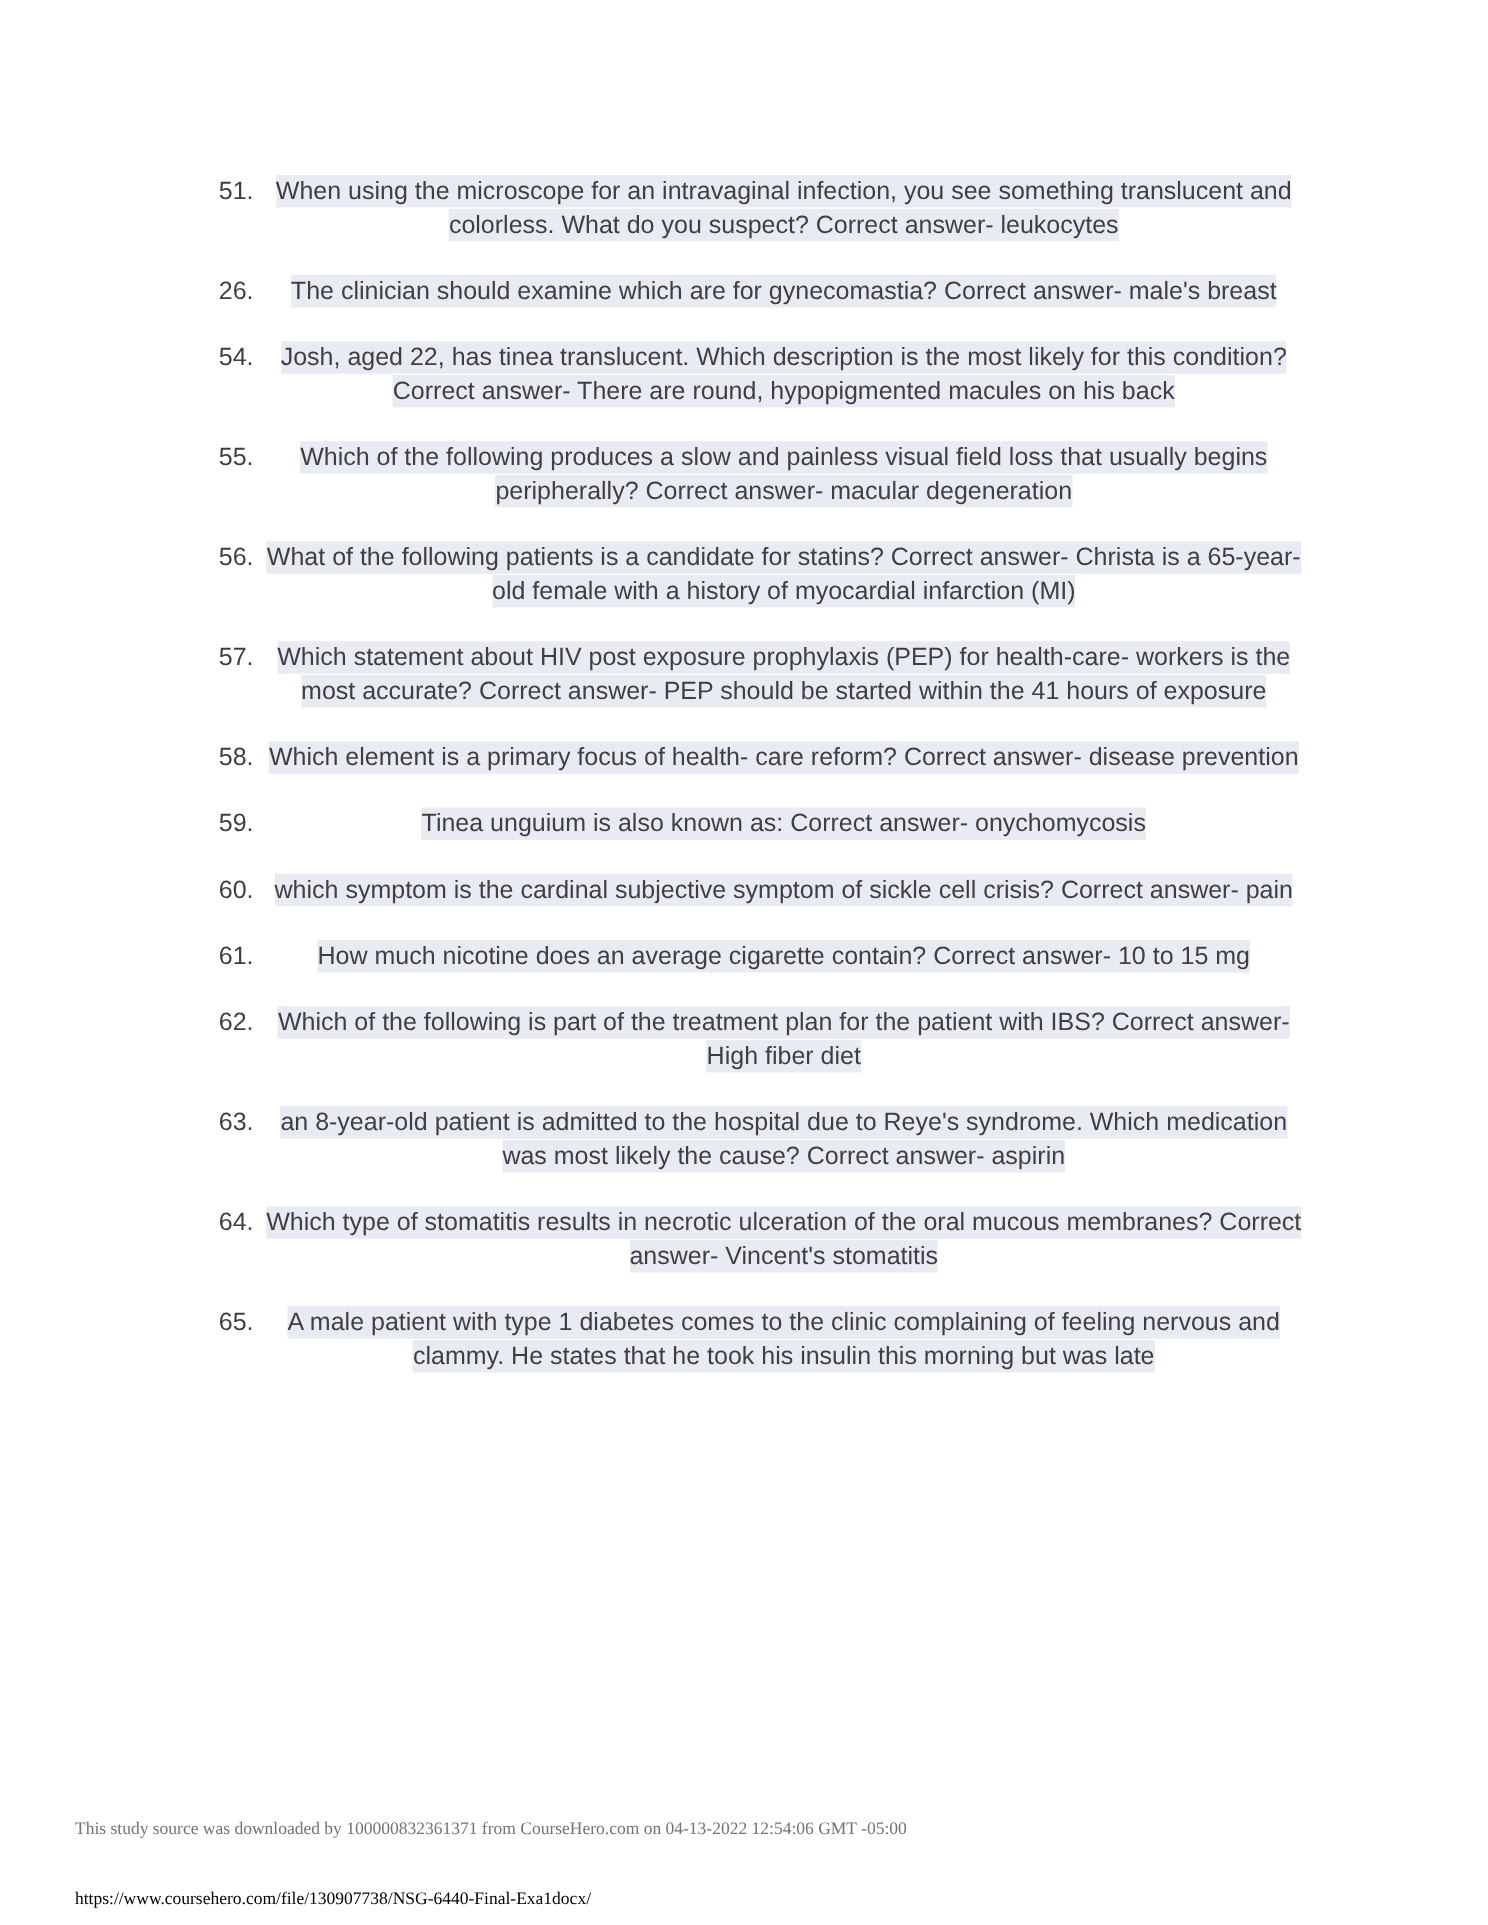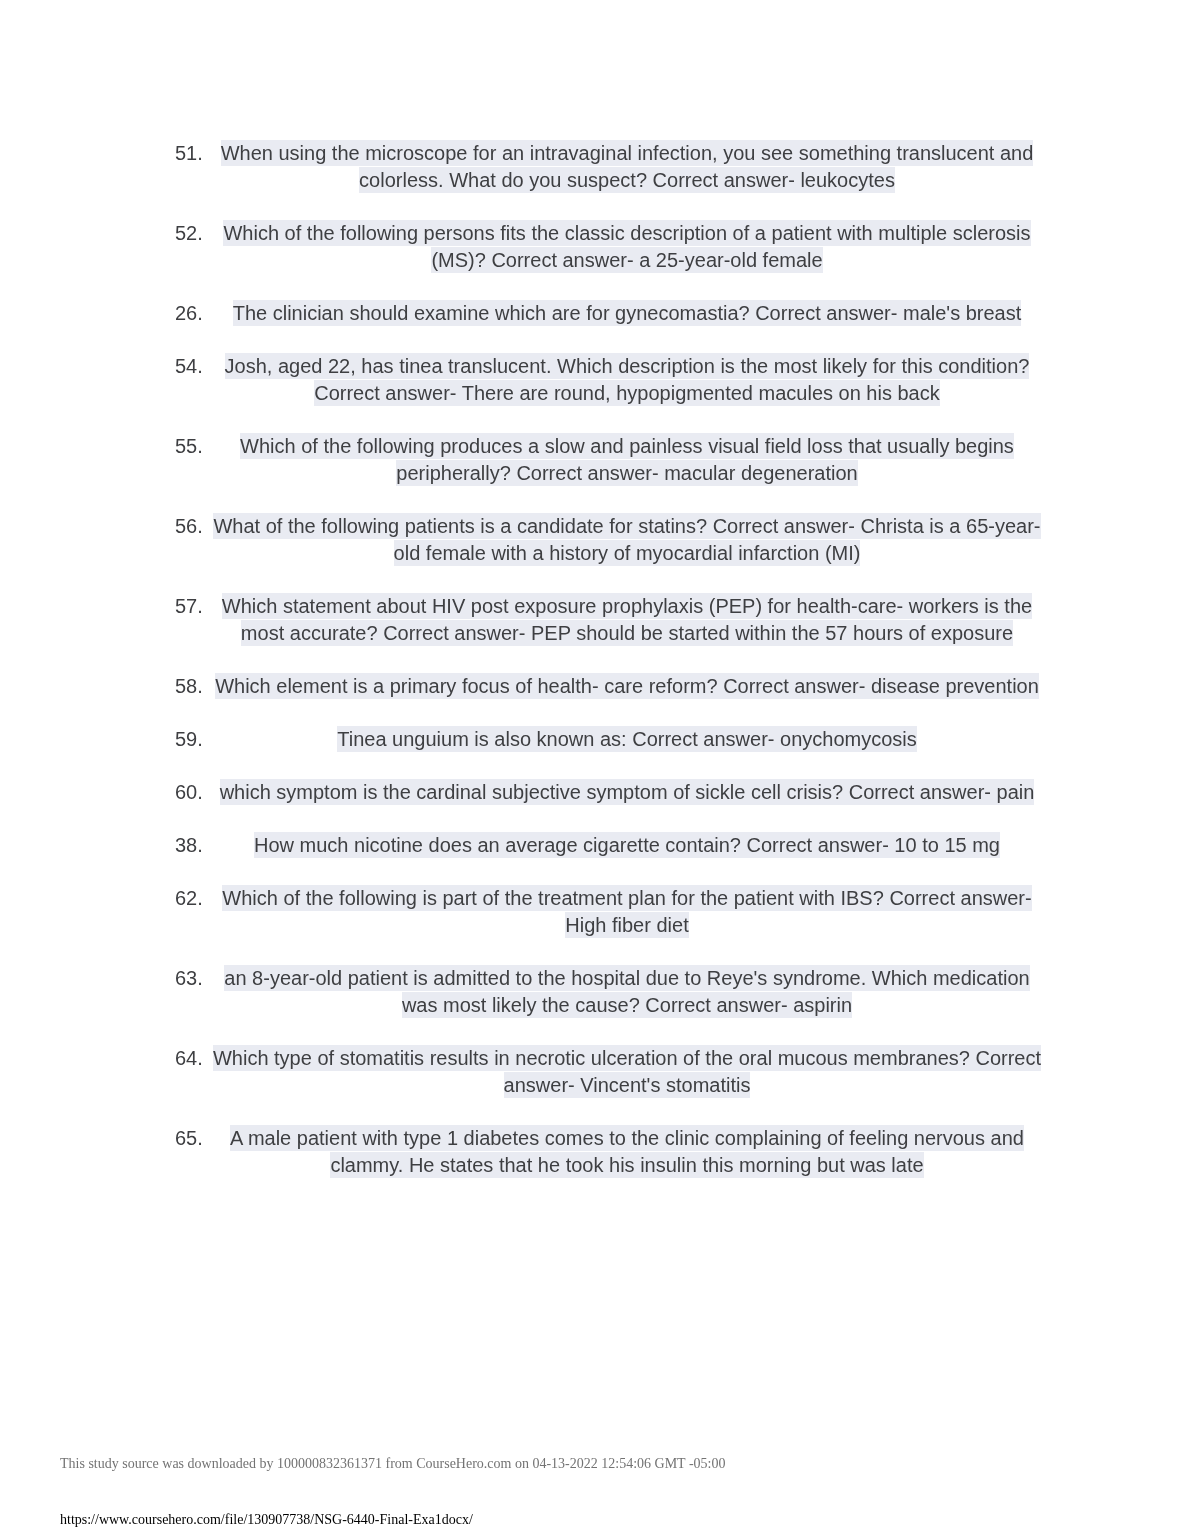--- a/index.html
+++ b/index.html
@@ -70,24 +70,20 @@
 
 <div class="page">
 
   <div class="content">
     <ol class="question-list">
   <li class="question-item">
     <span class="question-number">51.</span>
     <span class="question-text"><span class="hl">When using the microscope for an intravaginal infection, you see something translucent and colorless. What do you suspect? Correct answer- leukocytes</span></span>
   </li>
 
-  <li class="question-item">
-    <span class="question-number">52.</span>
-    <span class="question-text"><span class="hl">Which of the following persons fits the classic description of a patient with multiple sclerosis (MS)? Correct answer- a 25-year-old female</span></span>
-  </li>
 
   <li class="question-item">
     <span class="question-number">26.</span>
     <span class="question-text"><span class="hl">The clinician should examine which are for gynecomastia? Correct answer- male's breast</span></span>
   </li>
 
   <li class="question-item">
     <span class="question-number">54.</span>
     <span class="question-text"><span class="hl">Josh, aged 22, has tinea translucent. Which description is the most likely for this condition? Correct answer- There are round, hypopigmented macules on his back</span></span>
   </li>
@@ -97,40 +93,40 @@
     <span class="question-text"><span class="hl">Which of the following produces a slow and painless visual field loss that usually begins peripherally? Correct answer- macular degeneration</span></span>
   </li>
 
   <li class="question-item">
     <span class="question-number">56.</span>
     <span class="question-text"><span class="hl">What of the following patients is a candidate for statins? Correct answer- Christa is a 65-year-old female with a history of myocardial infarction (MI)</span></span>
   </li>
 
   <li class="question-item">
     <span class="question-number">57.</span>
-    <span class="question-text"><span class="hl">Which statement about HIV post exposure prophylaxis (PEP) for health-care- workers is the most accurate? Correct answer- PEP should be started within the 57 hours of exposure</span></span>
+    <span class="question-text"><span class="hl">Which statement about HIV post exposure prophylaxis (PEP) for health-care- workers is the most accurate? Correct answer- PEP should be started within the 41 hours of exposure</span></span>
   </li>
 
   <li class="question-item">
     <span class="question-number">58.</span>
     <span class="question-text"><span class="hl">Which element is a primary focus of health- care reform? Correct answer- disease prevention</span></span>
   </li>
 
   <li class="question-item">
     <span class="question-number">59.</span>
     <span class="question-text"><span class="hl">Tinea unguium is also known as: Correct answer- onychomycosis</span></span>
   </li>
 
   <li class="question-item">
     <span class="question-number">60.</span>
     <span class="question-text"><span class="hl">which symptom is the cardinal subjective symptom of sickle cell crisis? Correct answer- pain</span></span>
   </li>
 
   <li class="question-item">
-    <span class="question-number">38.</span>
+    <span class="question-number">61.</span>
     <span class="question-text"><span class="hl">How much nicotine does an average cigarette contain? Correct answer- 10 to 15 mg</span></span>
   </li>
 
   <li class="question-item">
     <span class="question-number">62.</span>
     <span class="question-text"><span class="hl">Which of the following is part of the treatment plan for the patient with IBS? Correct answer- High fiber diet</span></span>
   </li>
 
   <li class="question-item">
     <span class="question-number">63.</span>

